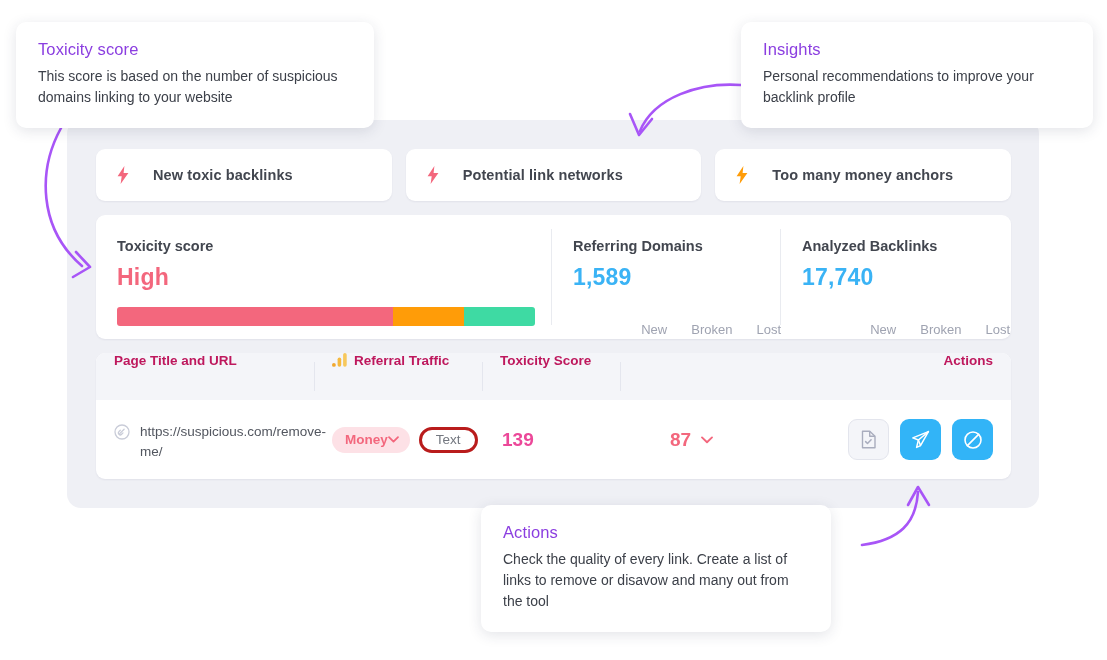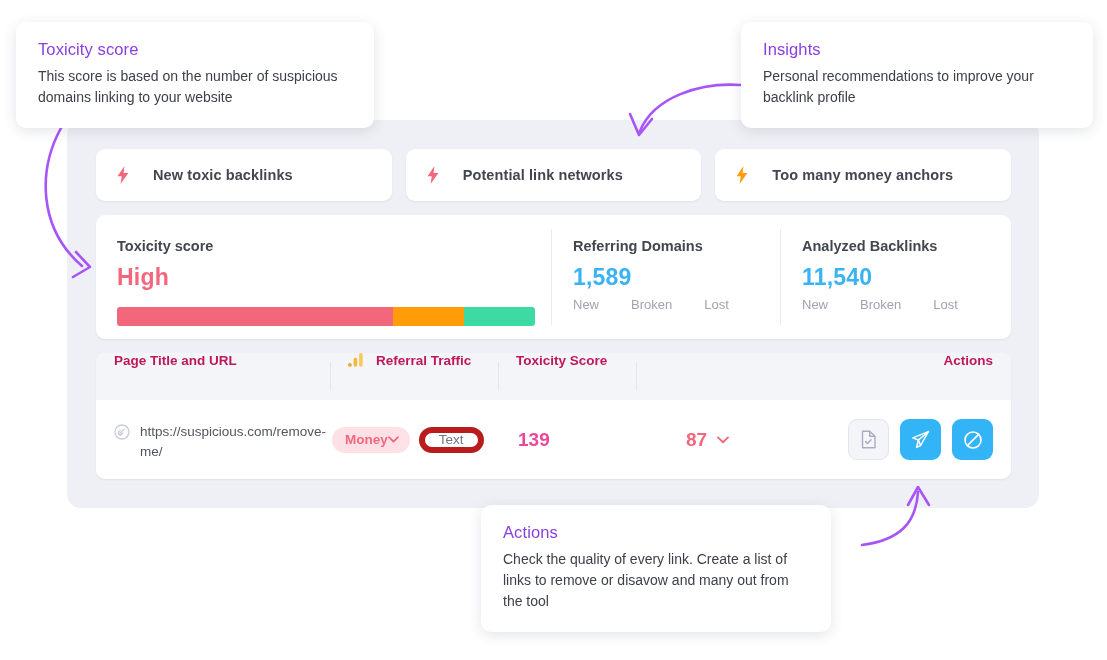--- a/index.html
+++ b/index.html
@@ -45,55 +45,55 @@
   .score-value { font-size: 23px; font-weight: bold; color: #f3677d; margin-top: 10px; letter-spacing: .2px; }
   .bar { margin-top: 16px; height: 19px; width: 418px; display: flex; border-radius: 3px; overflow: hidden; }
   .bar span { display: block; height: 100%; }
 
   .stat-col { width: 229px; padding: 23px 0 0 21px; position: relative; }
   .stat-col.divided:after {
     content: ""; position: absolute; right: 0; top: 14px; bottom: 14px;
     width: 1px; background: #e9ebf0;
   }
   .stat-num { font-size: 23px; font-weight: bold; color: #3ab3f5; margin-top: 10px; letter-spacing: .2px; }
-  .stat-links { margin-top: 6px; display: flex; gap: 32px; }
+  .stat-links { margin-top: 31px; display: flex; gap: 24px; justify-content: flex-end; }
   .stat-links span { font-size: 13px; color: #9fa3b1; }
 
   
   .table {
     position: absolute; left: 29px; top: 233px; width: 915px; height: 126px;
     background: #fff; border-radius: 9px; overflow: hidden;
     box-shadow: 0 1px 2px rgba(40,45,80,.07);
   }
   .thead { display: flex; height: 47px; background: #f4f5f9; align-items: center; }
   .th {
     font-size: 13.5px; font-weight: bold; color: #be185d; height: 47px;
     display: flex; padding: 0 18px; position: relative;
   }
   .th + .th:before {
     content: ""; position: absolute; left: 0; top: 9px; bottom: 9px; width: 1px; background: #e4e6ee;
   }
   .c-page   { width: 218px; }
   .c-anchor { width: 170px; }
-  .c-traffic{ width: 168px; gap: 13px; margin-left: 16px; }
+  .c-traffic{ width: 168px; gap: 7px; }
   .c-tox    { width: 138px; }
   .c-actions{ flex: 1; justify-content: flex-end; }
 
   .trow { display: flex; align-items: flex-start; height: 79px; }
   .td { padding: 22px 18px 0 18px; display: flex; align-items: flex-start; }
   .td.mid { align-items: center; height: 79px; padding-top: 0; }
   .url-cell { gap: 10px; }
   .url-text { font-size: 13.5px; color: #52565f; line-height: 20px; max-width: 150px; }
   .pill-money {
     background: #fde1e6; color: #f3677d; border-radius: 13px; height: 26px;
     display: inline-flex; align-items: center; padding: 0 11px 0 13px;
     font-size: 13.5px; font-weight: bold;
   }
   .pill-text {
-    border: 6px solid #b91c1c; color: #73777f; border-radius: 13px; height: 26px;
+    border: 3px solid #b91c1c; color: #73777f; border-radius: 13px; height: 26px;
     display: inline-flex; align-items: center; padding: 0 14px; font-size: 13.5px; margin-left: 9px;
   }
   .traffic-val { font-size: 19px; color: #ec4899; font-weight: bold; }
   .tox-val { font-size: 19px; font-weight: bold; color: #f3677d; display: inline-flex; align-items: center; gap: 10px; }
   .actions-cell { flex: 1; justify-content: flex-end; gap: 11px; padding-right: 18px; }
   .abtn {
     width: 41px; height: 41px; border-radius: 9px; display: flex;
     align-items: center; justify-content: center; border: none; cursor: pointer;
   }
   .abtn.ghost { background: #f4f5f9; border: 1px solid #e3e5ed; }
@@ -158,21 +158,21 @@
         <div class="stat-num">1,589</div>
         <div class="stat-links">
           <span>New</span>
           <span>Broken</span>
           <span>Lost</span>
         </div>
       </div>
 
       <div class="stat-col">
         <div class="card-title">Analyzed Backlinks</div>
-        <div class="stat-num">11,540</div>
+        <div class="stat-num">17,740</div>
         <div class="stat-links">
           <span>New</span>
           <span>Broken</span>
           <span>Lost</span>
         </div>
       </div>
     </div>
 
     <div class="table">
       <div class="thead">

